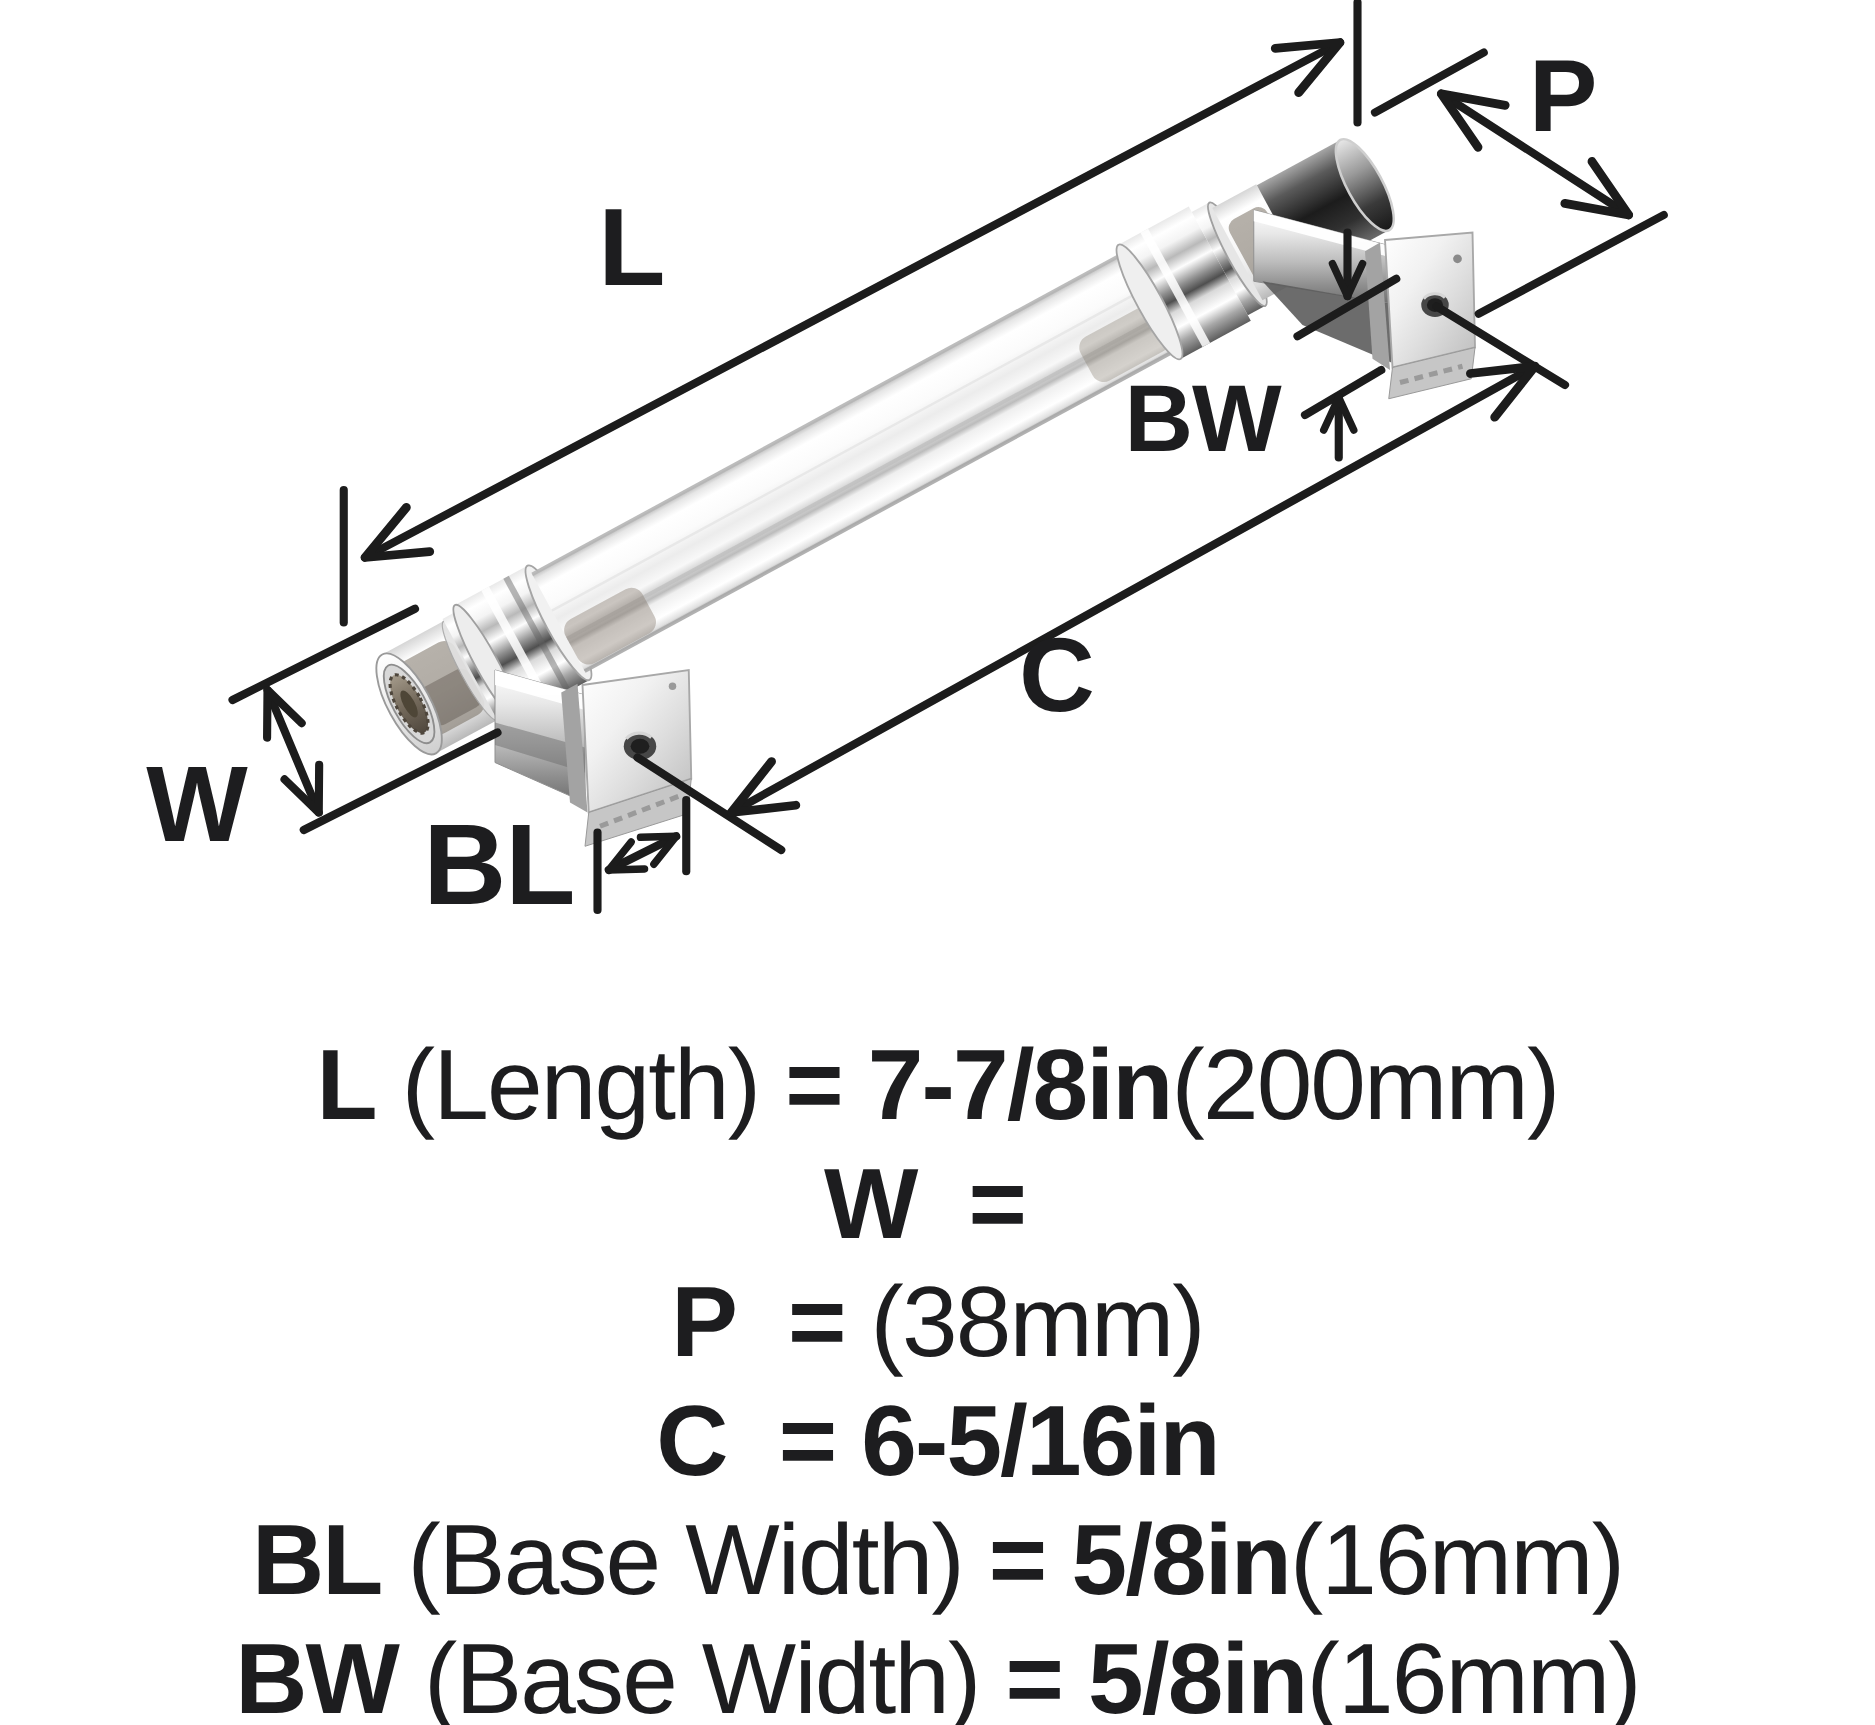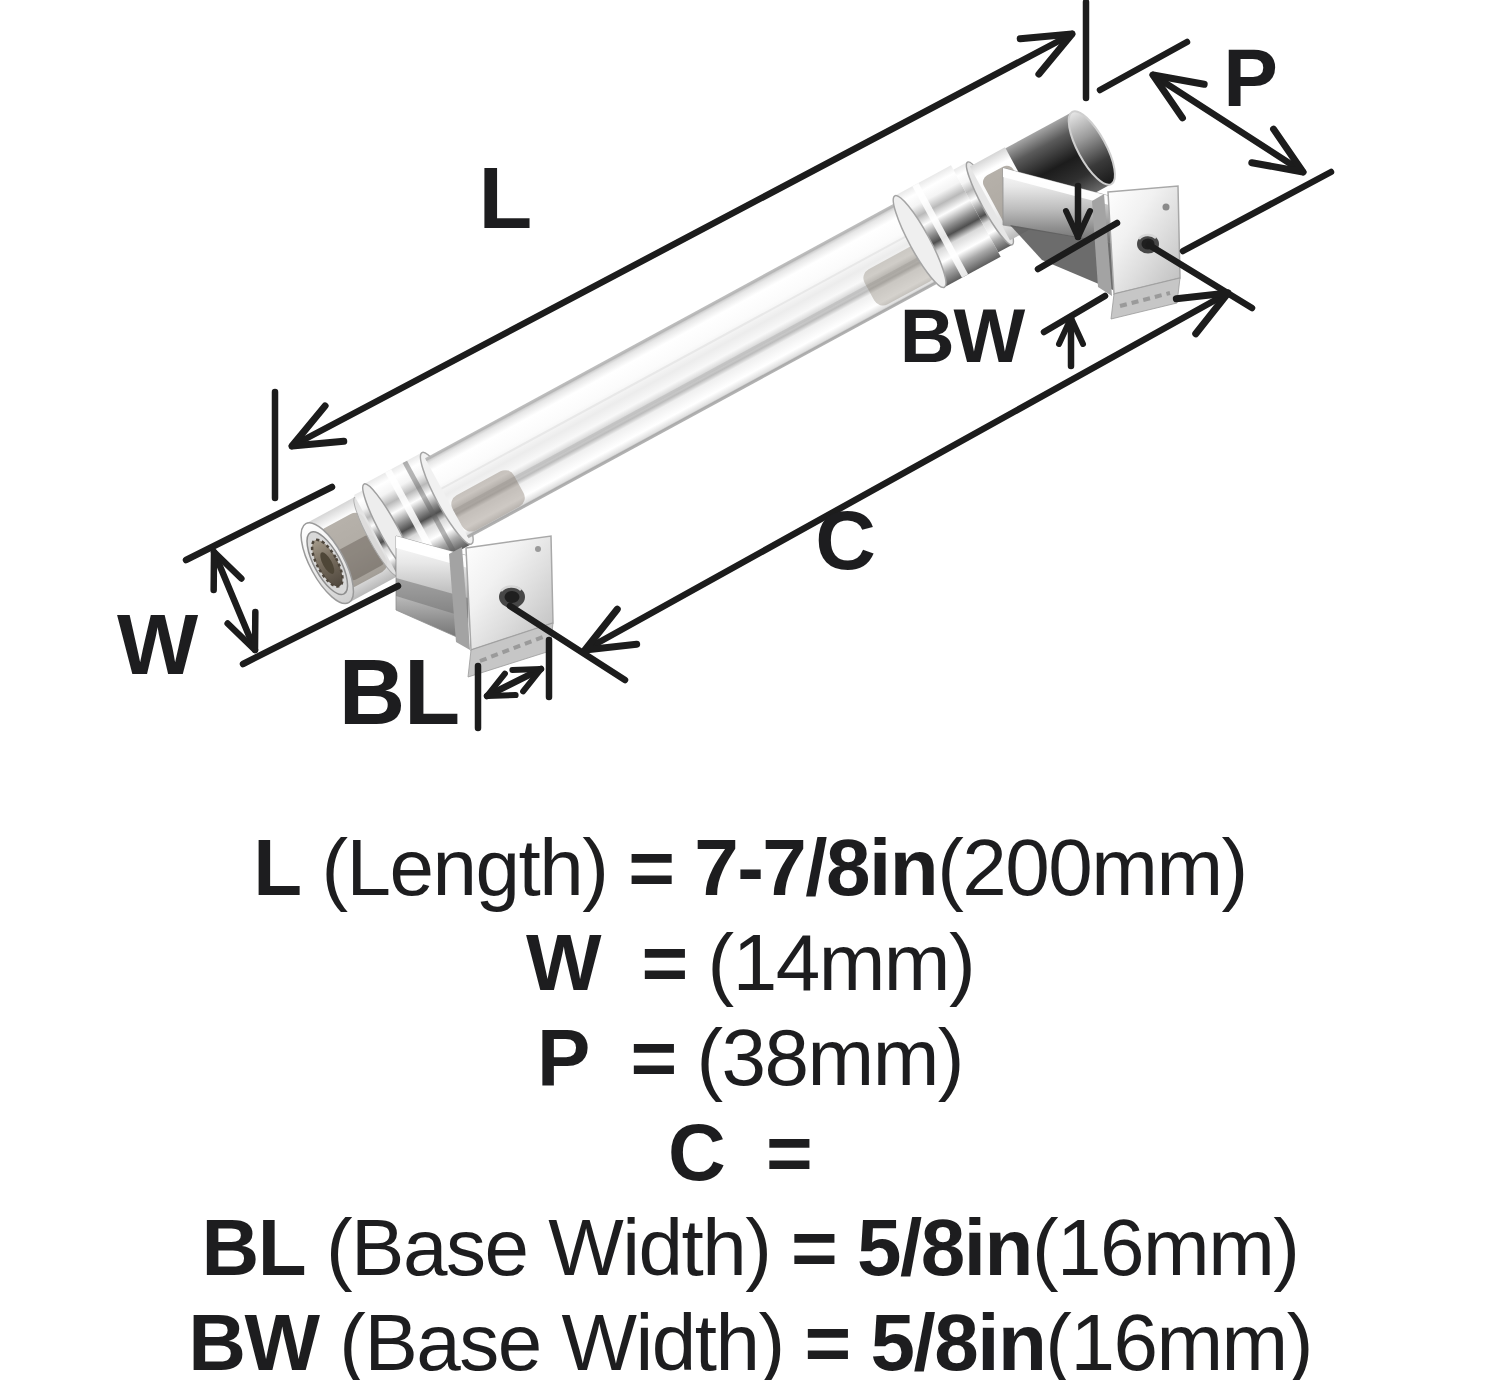--- a/index.html
+++ b/index.html
@@ -238,36 +238,36 @@
         <span class="sp"></span>
       <span class="b">7-7/8in</span>
         <span class="lt">(200mm)</span>
     </div>
     <div class="spec-row">
       <span class="b">W</span>
         <span class="sp"></span>
         <span class="sp"></span>
       <span class="b">=</span>
         <span class="sp"></span>
-        <span class="lt">(14mm)</span>
     </div>
     <div class="spec-row">
       <span class="b">P</span>
         <span class="sp"></span>
         <span class="sp"></span>
       <span class="b">=</span>
         <span class="sp"></span>
         <span class="lt">(38mm)</span>
     </div>
     <div class="spec-row">
       <span class="b">C</span>
         <span class="sp"></span>
         <span class="sp"></span>
       <span class="b">=</span>
         <span class="sp"></span>
+      <span class="b">6-5/16in</span>
     </div>
     <div class="spec-row">
       <span class="b">BL</span>
         <span class="sp"></span>
       <span class="lt">(Base Width)</span>
         <span class="sp"></span>
       <span class="b">=</span>
         <span class="sp"></span>
       <span class="b">5/8in</span>
         <span class="lt">(16mm)</span>

